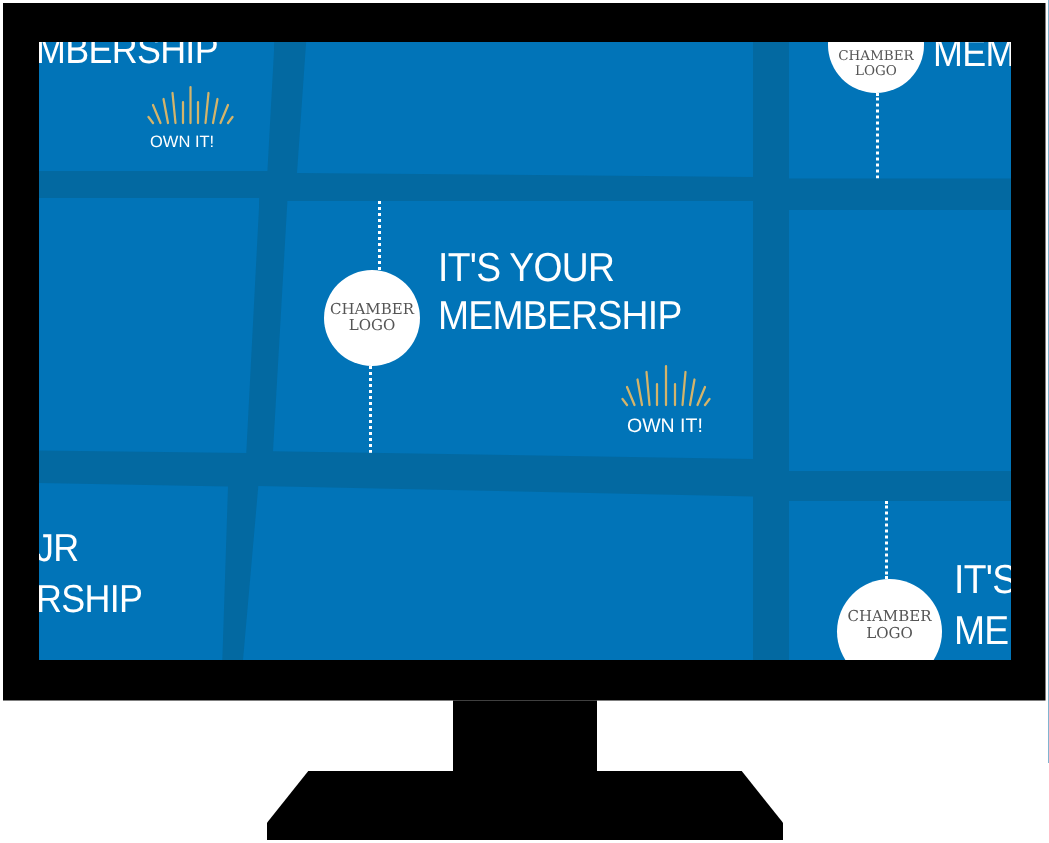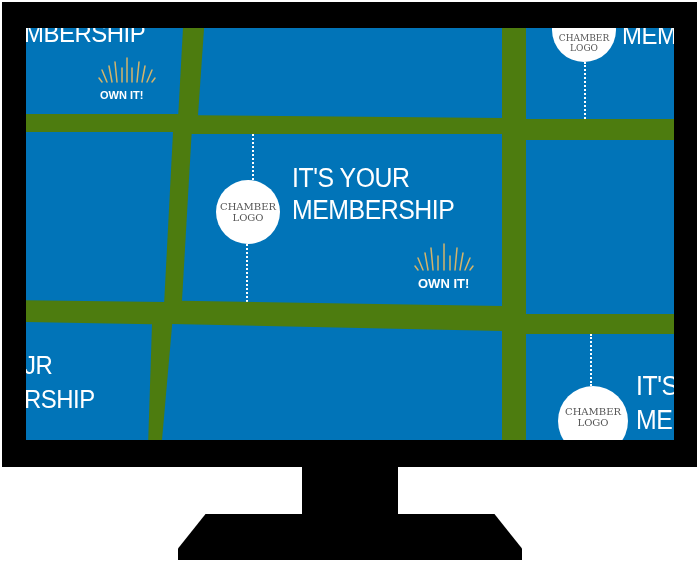--- a/index.html
+++ b/index.html
@@ -1,26 +1,26 @@
 <!DOCTYPE html>
 <html><head>
 <meta charset="utf-8">
 <style>
   html, body { margin:0; padding:0; }
   body { width:699px; height:562px; background:#ffffff; position:relative; overflow:hidden; font-family:"Liberation Sans", sans-serif; }
   .monitor-frame { position:absolute; left:2px; top:2px; width:695px; height:465px; background:#000; }
   .stand-neck { position:absolute; left:302px; top:467px; width:96px; height:50px; background:#000; }
   .stand-base { position:absolute; left:178px; top:514px; width:344px; height:46px; background:#000;
                 clip-path:polygon(8% 0, 92% 0, 100% 75%, 100% 100%, 0 100%, 0 75%); }
-  .screen { position:absolute; left:26px; top:28px; width:648px; height:412px; overflow:hidden; background:#4d7c0f; }
+  .screen { position:absolute; left:26px; top:28px; width:648px; height:412px; overflow:hidden; background:#0369a1; }
   .tile { position:absolute; background:#0174b8; overflow:hidden; }
   .headline { position:absolute; color:#fff; font-weight:400; white-space:nowrap; line-height:1.05; letter-spacing:-0.5px; transform:scaleX(0.92); transform-origin:left top; }
   .logo-circle { position:absolute; background:#fff; border-radius:50%; display:flex; flex-direction:column; align-items:center; justify-content:center; color:#555; font-family:"DejaVu Serif", serif; }
   .dotted { position:absolute; width:0; border-left:2px dotted #ffffff; }
-  .own { position:absolute; color:#fff; font-weight:700; white-space:nowrap; }
+  .own { position:absolute; color:#fff; font-weight:400; white-space:nowrap; }
   .burst { position:absolute; }
 </style>
 </head>
 <body>
 
 <div class="monitor-frame"></div>
 <div class="stand-neck"></div>
 <div class="stand-base"></div>
 
 <div class="screen">

